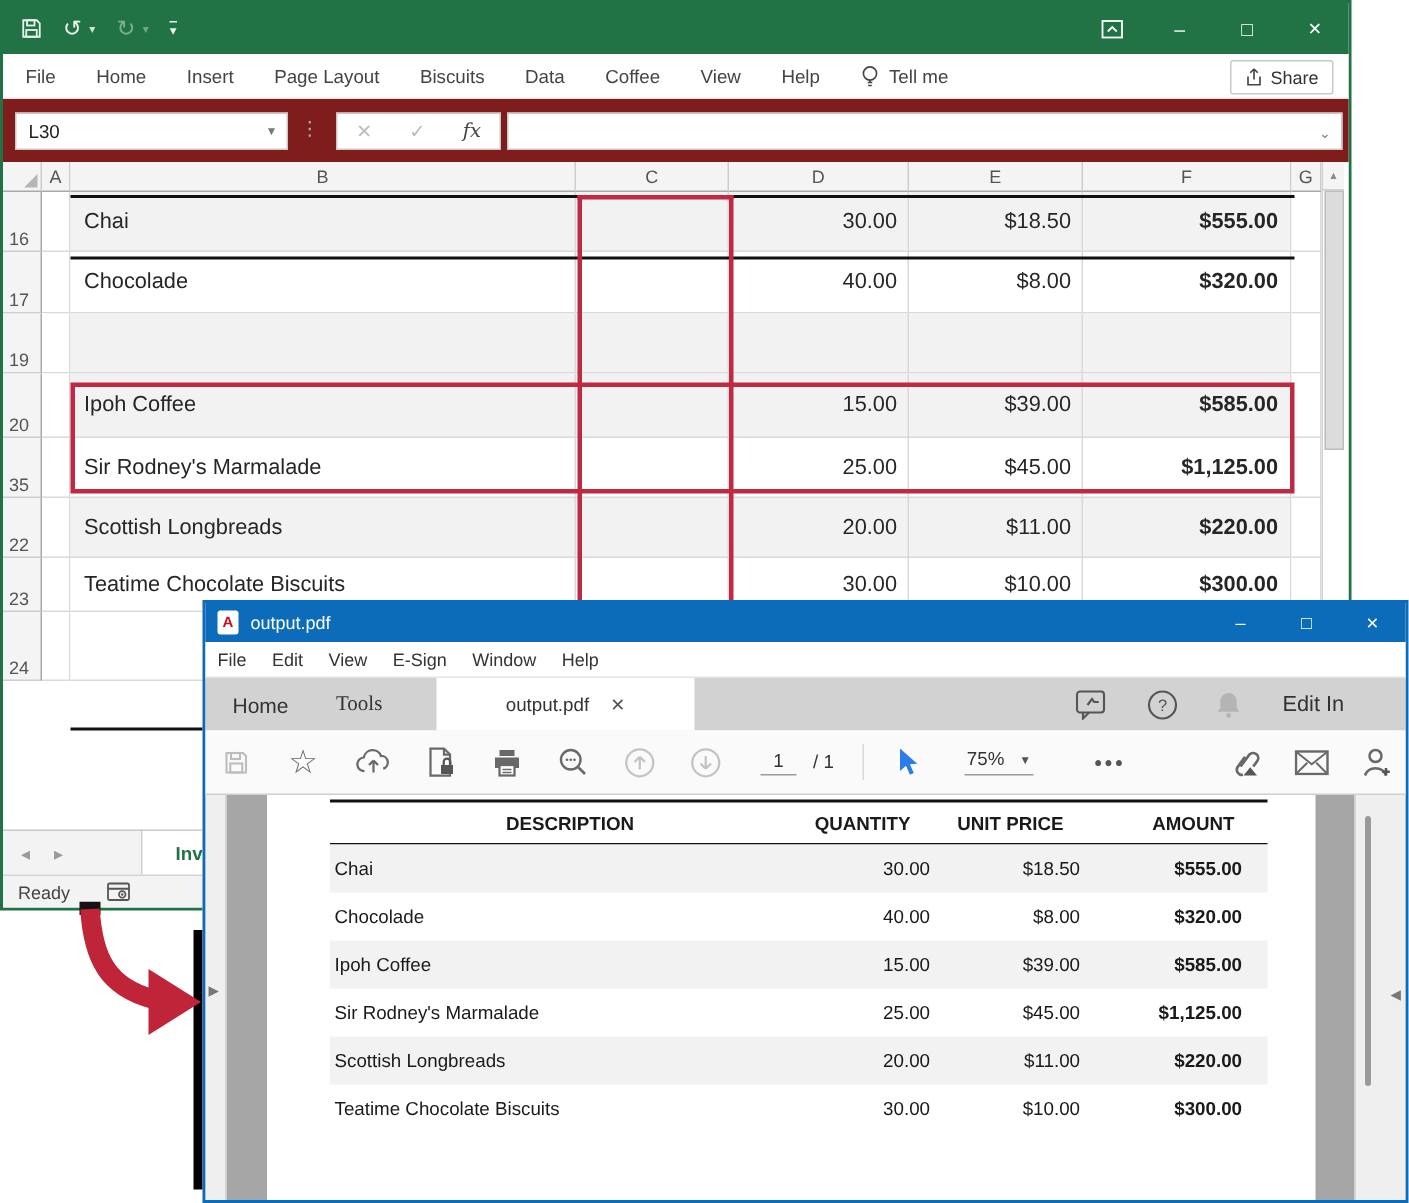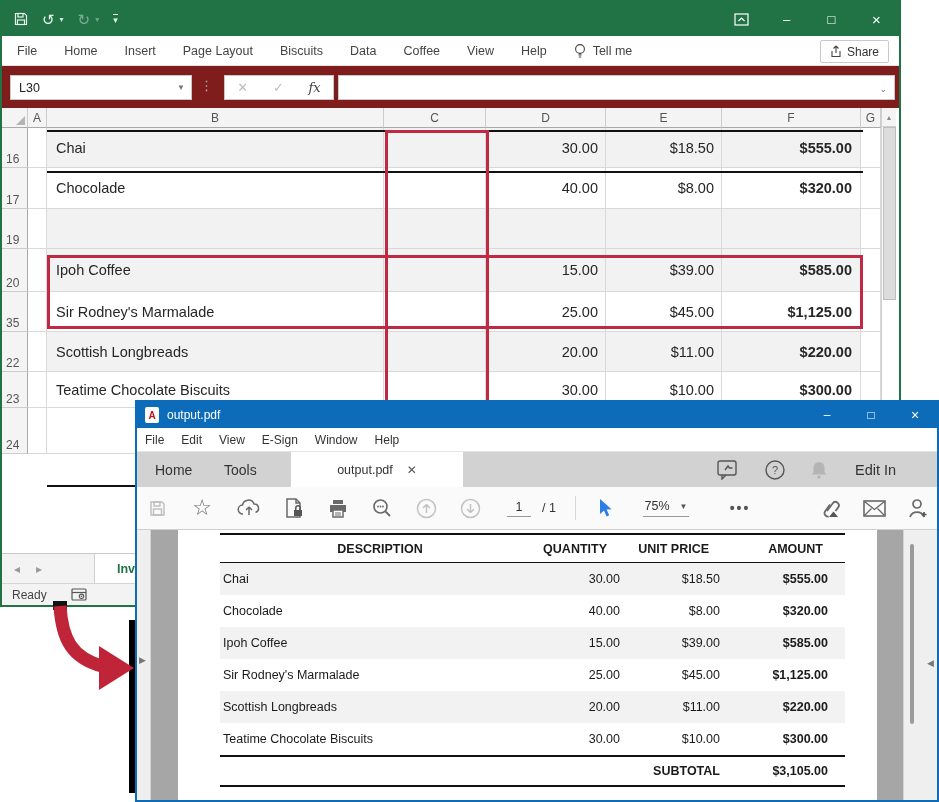--- a/index.html
+++ b/index.html
@@ -385,21 +385,21 @@
       <span>File</span>
       <span>Edit</span>
       <span>View</span>
       <span>E-Sign</span>
       <span>Window</span>
       <span>Help</span>
     </div>
 
   <div id="pdf-tabbar">
     <span class="pdf-navtab" style="left:18px;">Home</span>
-    <span class="pdf-navtab" style="left:87px;">Tools</span>
+    <span class="pdf-navtab" style="left:87px;font-family:Liberation Serif, serif;">Tools</span>
     <div id="pdf-doctab">
       <span>output.pdf</span>
       <span class="x">✕</span>
     </div>
     <span class="tab-right" style="left:580px;">
       <svg width="22" height="20" viewBox="0 0 22 20">
           <rect x="1" y="1" width="18" height="14" rx="2" fill="none" stroke="#555" stroke-width="1.4"></rect>
           <path d="M5 15 L5 19 L9 15" fill="none" stroke="#555" stroke-width="1.4"></path>
           <path d="M8 10 l3 -4 l1.5 2 h3" fill="none" stroke="#555" stroke-width="1.4"></path>
         </svg>
@@ -548,26 +548,20 @@
             <span class="c-qty">20.00</span>
             <span class="c-price">$11.00</span>
             <span class="c-amt">$220.00</span>
           </div>
           <div class="prow">
             <span class="c-desc">Teatime Chocolate Biscuits</span>
             <span class="c-qty">30.00</span>
             <span class="c-price">$10.00</span>
             <span class="c-amt">$300.00</span>
           </div>
-          <div class="prow total">
-            <span class="c-desc"></span>
-            <span class="c-qty"></span>
-            <span class="c-price" style="font-weight:bold">SUBTOTAL</span>
-            <span class="c-amt">$3,105.00</span>
-          </div>
         </div>
     </div>
     <div id="pdf-navstrip">
       <span id="pane-toggle-left">▶</span>
     </div>
     <div id="pdf-rightstrip">
       <div id="pdf-scroll-thumb"></div>
       <span id="pane-toggle-right">◀</span>
     </div>
   </div>

